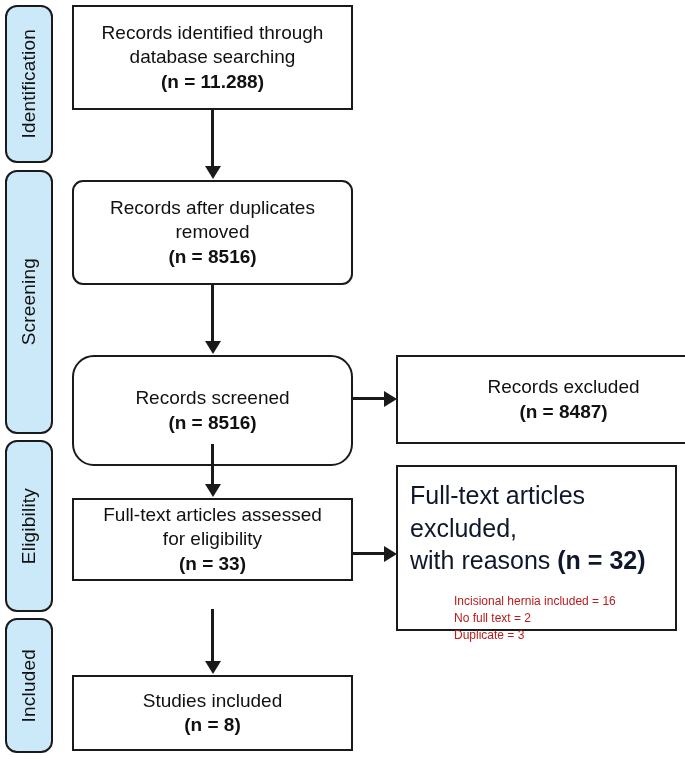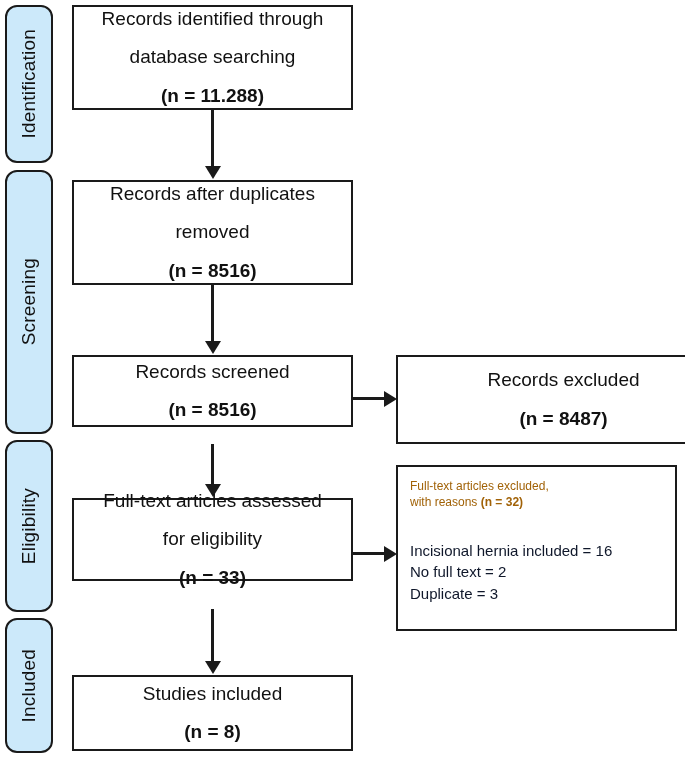--- a/index.html
+++ b/index.html
@@ -43,51 +43,51 @@
   .flow-box {
     position: absolute;
     box-sizing: border-box;
     background: #ffffff;
     border: 2px solid #1a1a1a;
     display: flex;
     flex-direction: column;
     align-items: center;
     justify-content: center;
     padding: 4px 10px;
-    gap: 14px;
   }
   .flow-box.align-left {
     align-items: flex-start;
     justify-content: flex-start;
     padding: 12px 12px;
   }
   .box-line {
     font-size: 19px;
     color: #111111;
     line-height: 1.28;
     text-align: center;
     white-space: nowrap;
   }
   .box-line.bold { font-weight: bold; }
   .box-heading {
-    font-size: 12px;
-    color: #a16207;
+    font-size: 25px;
+    color: #0f172a;
     line-height: 1.3;
     text-align: left;
   }
   .box-heading .bold { font-weight: bold; }
   .reason-list {
     margin-top: 16px;
     text-align: left;
   }
   .reason-item {
-    font-size: 15px;
-    color: #0f172a;
+    font-size: 12px;
+    color: #b91c1c;
     line-height: 1.42;
     white-space: nowrap;
+    margin-left: 44px;
   }
 
   
   .conn-v {
     position: absolute;
     width: 3px;
     background: #1a1a1a;
   }
   .conn-h {
     position: absolute;
@@ -134,30 +134,30 @@
 
   <div class="flow-box" style="left:72px; top:5px; width:281px; height:105px;">
     <div class="box-line">Records identified through</div>
     <div class="box-line">database searching</div>
     <div class="box-line bold">(n = 11.288)</div>
   </div>
 
   <div class="conn-v" style="left:211px; top:110px; height:57px;"></div>
   <div class="arrow-down" style="left:204.5px; top:166px;"></div>
 
-  <div class="flow-box" style="left:72px; top:180px; width:281px; height:105px;">
+  <div class="flow-box" style="left:72px; top:180px; width:281px; height:105px;border-radius:11px;">
     <div class="box-line">Records after duplicates</div>
     <div class="box-line">removed</div>
     <div class="box-line bold">(n = 8516)</div>
   </div>
 
   <div class="conn-v" style="left:211px; top:285px; height:57px;"></div>
   <div class="arrow-down" style="left:204.5px; top:341px;"></div>
 
-  <div class="flow-box" style="left:72px; top:355px; width:281px; height:72px;">
+  <div class="flow-box" style="left:72px; top:355px; width:281px; height:111px;border-radius:22px;">
     <div class="box-line">Records screened</div>
     <div class="box-line bold">(n = 8516)</div>
   </div>
 
   <div class="conn-h" style="left:353px; top:397px; width:33px;"></div>
   <div class="arrow-right" style="left:384px; top:390.5px;"></div>
 
   <div class="flow-box" style="left:396px; top:355px; width:335px; height:89px;">
     <div class="box-line">Records excluded</div>
     <div class="box-line bold">(n = 8487)</div>

